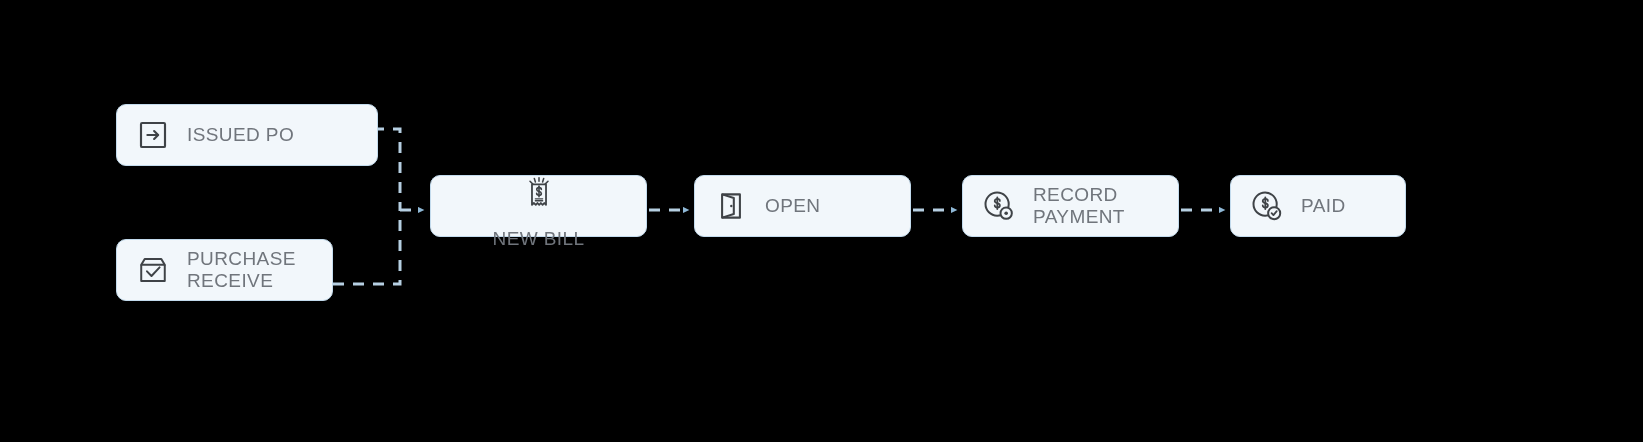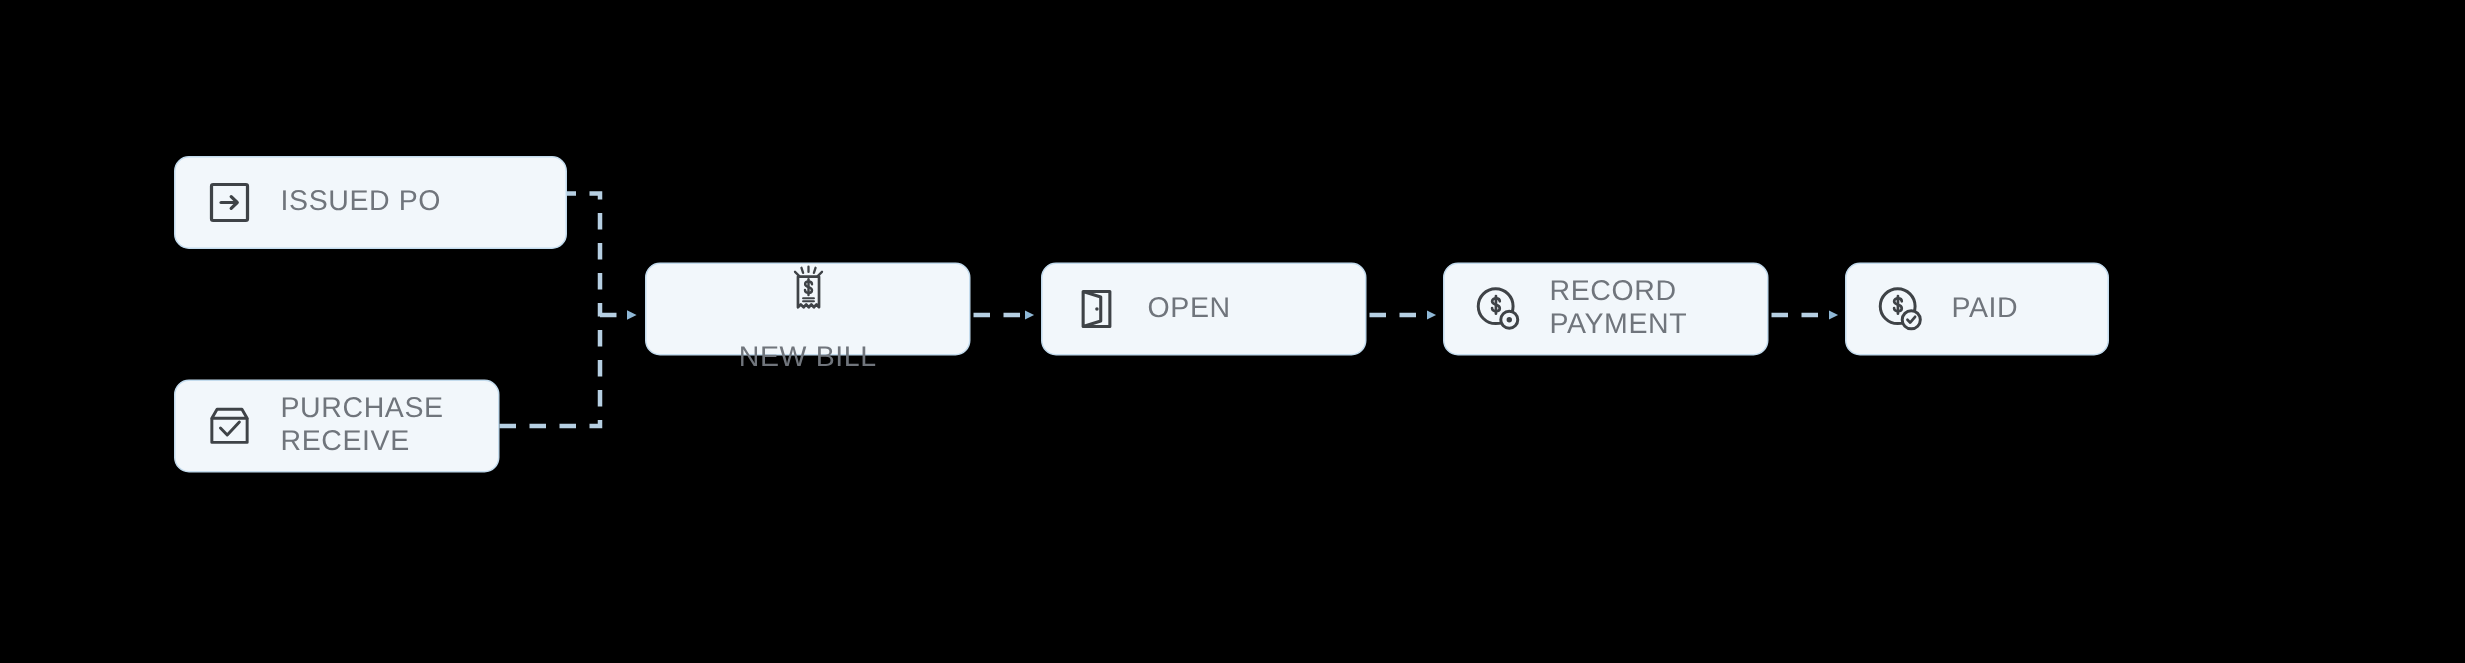--- a/index.html
+++ b/index.html
@@ -59,21 +59,21 @@
     font-size: 19px;
     font-weight: 500;
     letter-spacing: 0.4px;
     line-height: 1.15;
     white-space: pre-line;
     text-transform: uppercase;
   }
 
   
   #node-issued-po        { left: 116px;  top: 104px;  width: 262px; height: 62px; }
-  #node-purchase-receive { left: 116px;  top: 253px; width: 217px; height: 62px; }
+  #node-purchase-receive { left: 116px;  top: 239px; width: 217px; height: 62px; }
   #node-new-bill         { left: 430px;  top: 175px; width: 217px; height: 62px; flex-direction: column; }
   #node-open             { left: 694px;  top: 175px; width: 217px; height: 62px; }
   #node-record-payment   { left: 962px;  top: 175px; width: 217px; height: 62px; }
   #node-paid             { left: 1230px; top: 175px; width: 176px; height: 62px; }
 </style>
 </head>
 <body>
 
 <div id="canvas">
 

